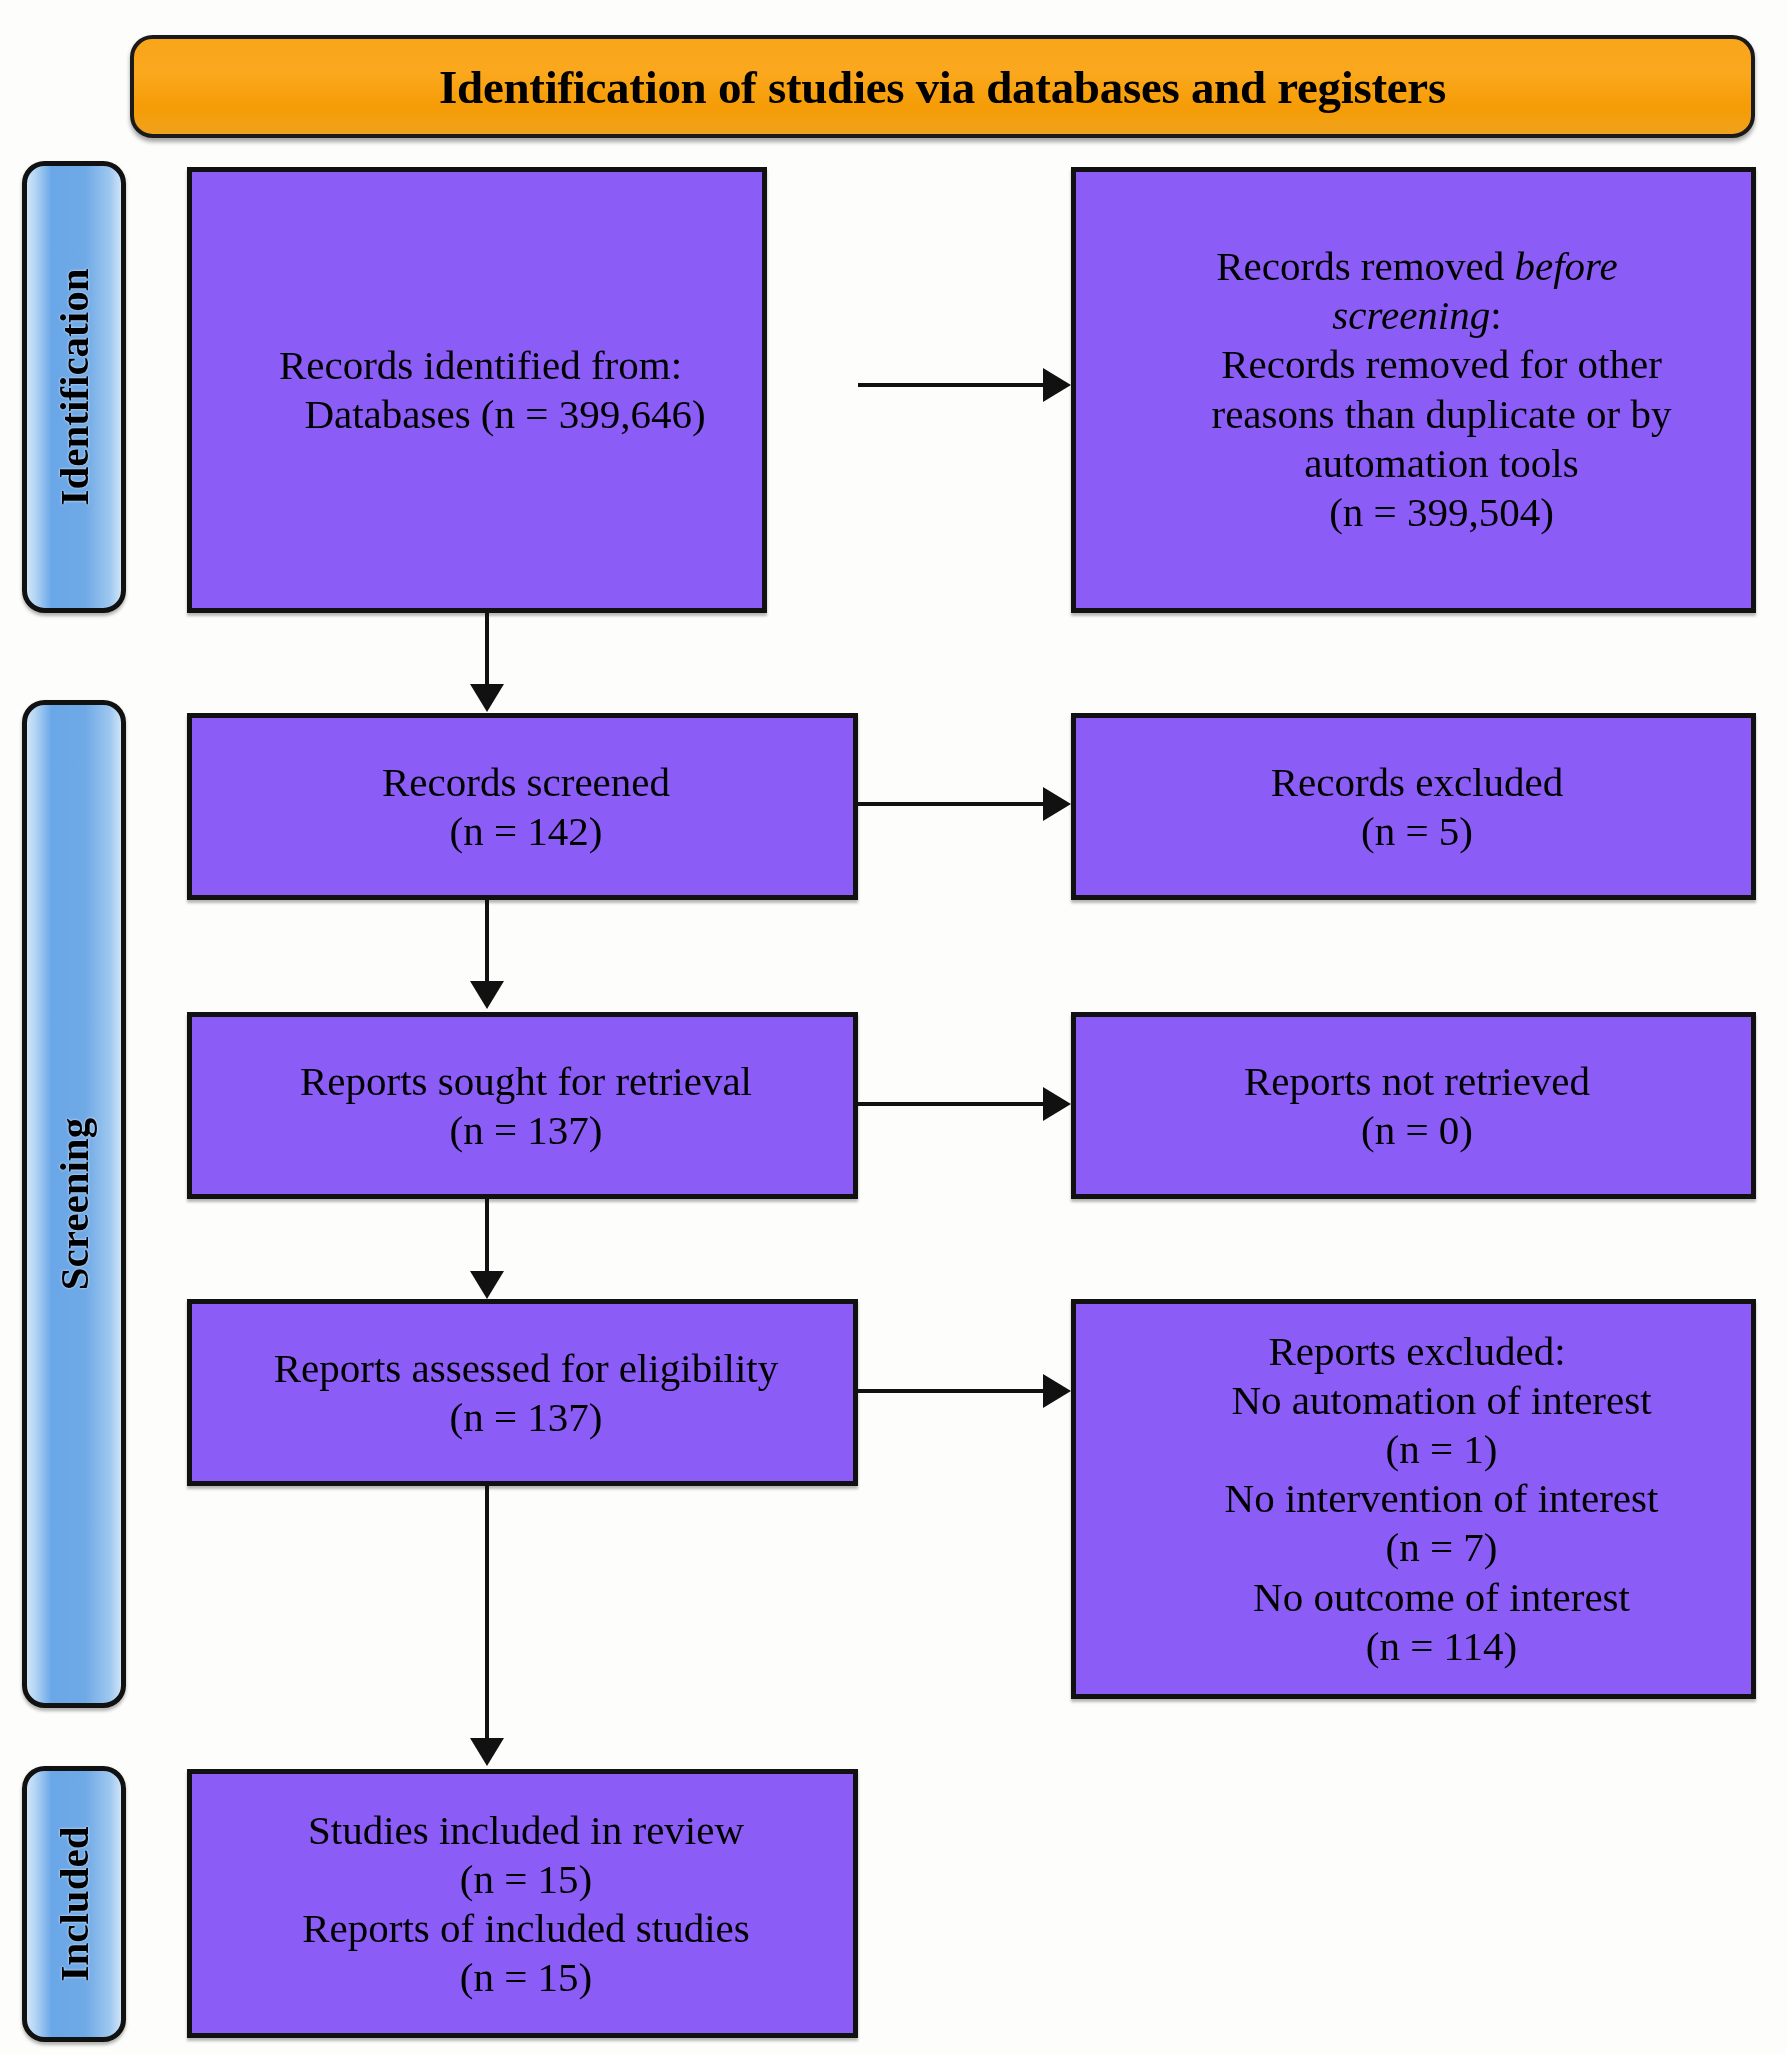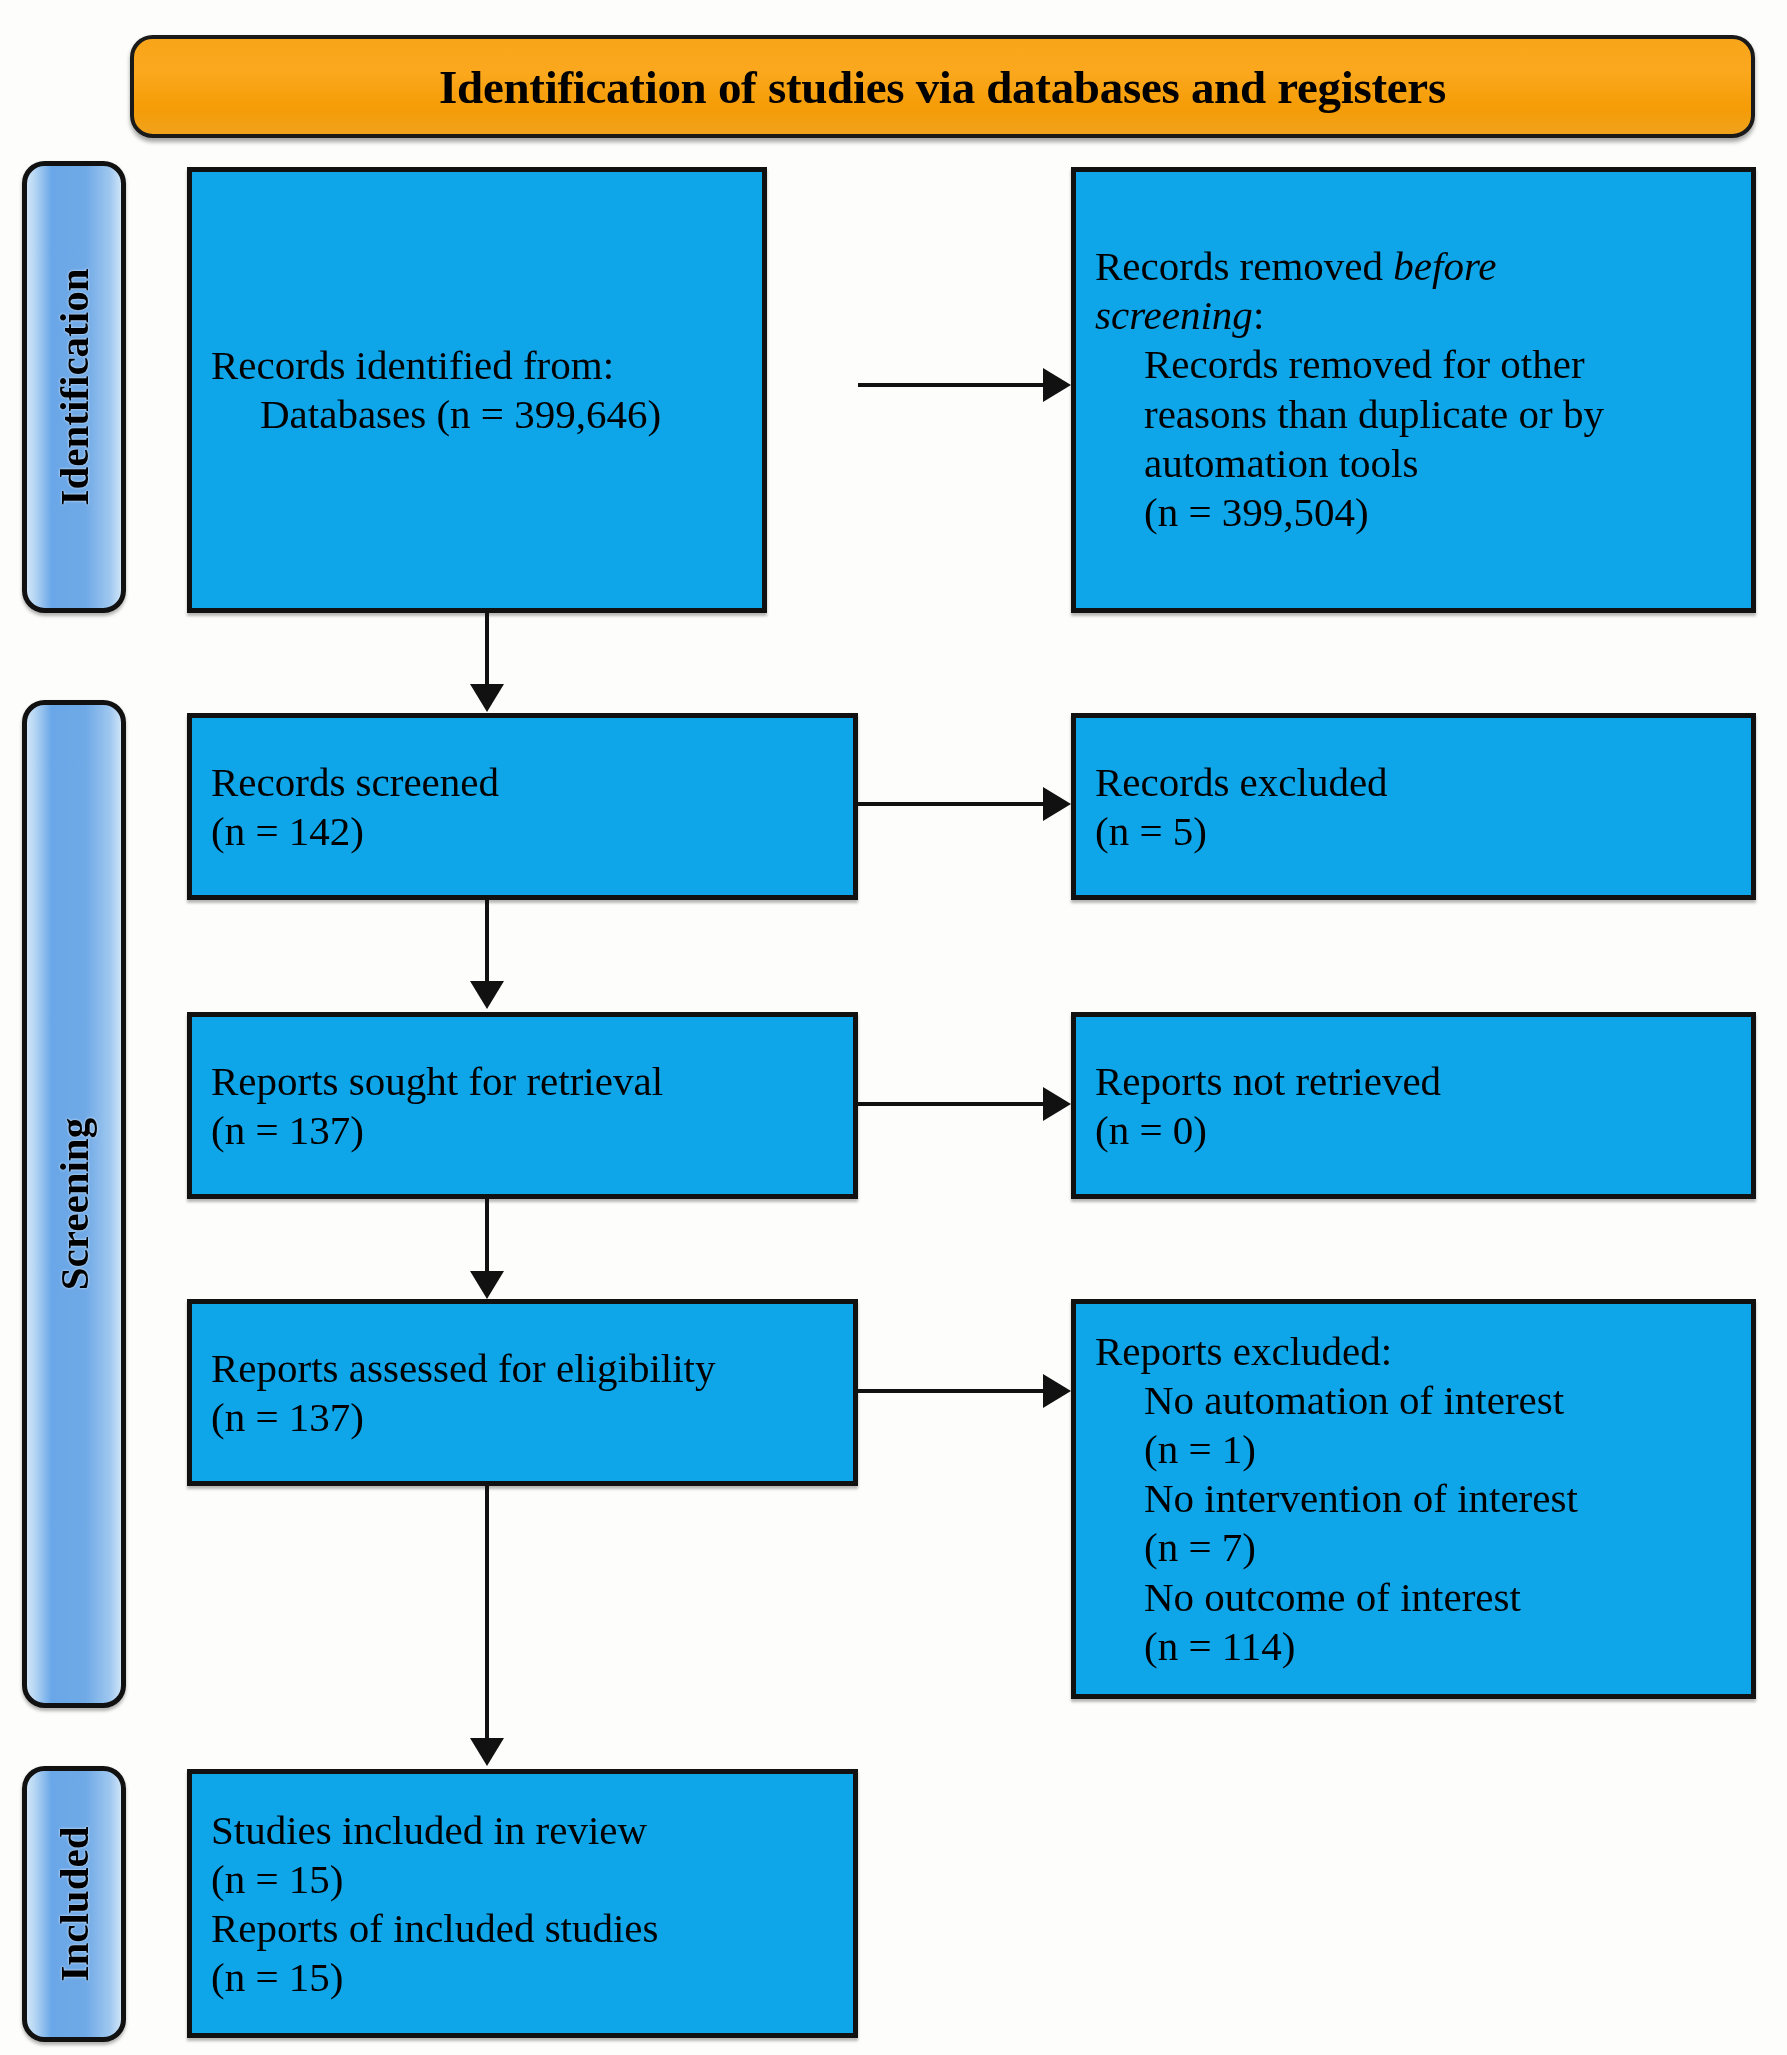--- a/index.html
+++ b/index.html
@@ -66,24 +66,25 @@
     font-weight: bold;
     font-size: 41px;
     color: #000000;
     font-family: "Liberation Serif", "DejaVu Serif", serif;
     text-shadow: 0 0 2.6px rgba(255,255,255,0.85);
   }
 
   
   .box {
     position: absolute;
-    background: #0ea5e9;
+    background: #8b5cf6;
     border: 5.2px solid #111111;
     box-sizing: border-box;
     box-shadow: 0 2.6px 2.6px rgba(0,0,0,0.28);
+    text-align: center;
   }
   .box-inner {
     position: absolute;
     left: 19px;
     right: 12px;
     top: 50%;
     transform: translateY(-50%);
   }
   .box-inner.top-aligned {
     top: 22.6px;

